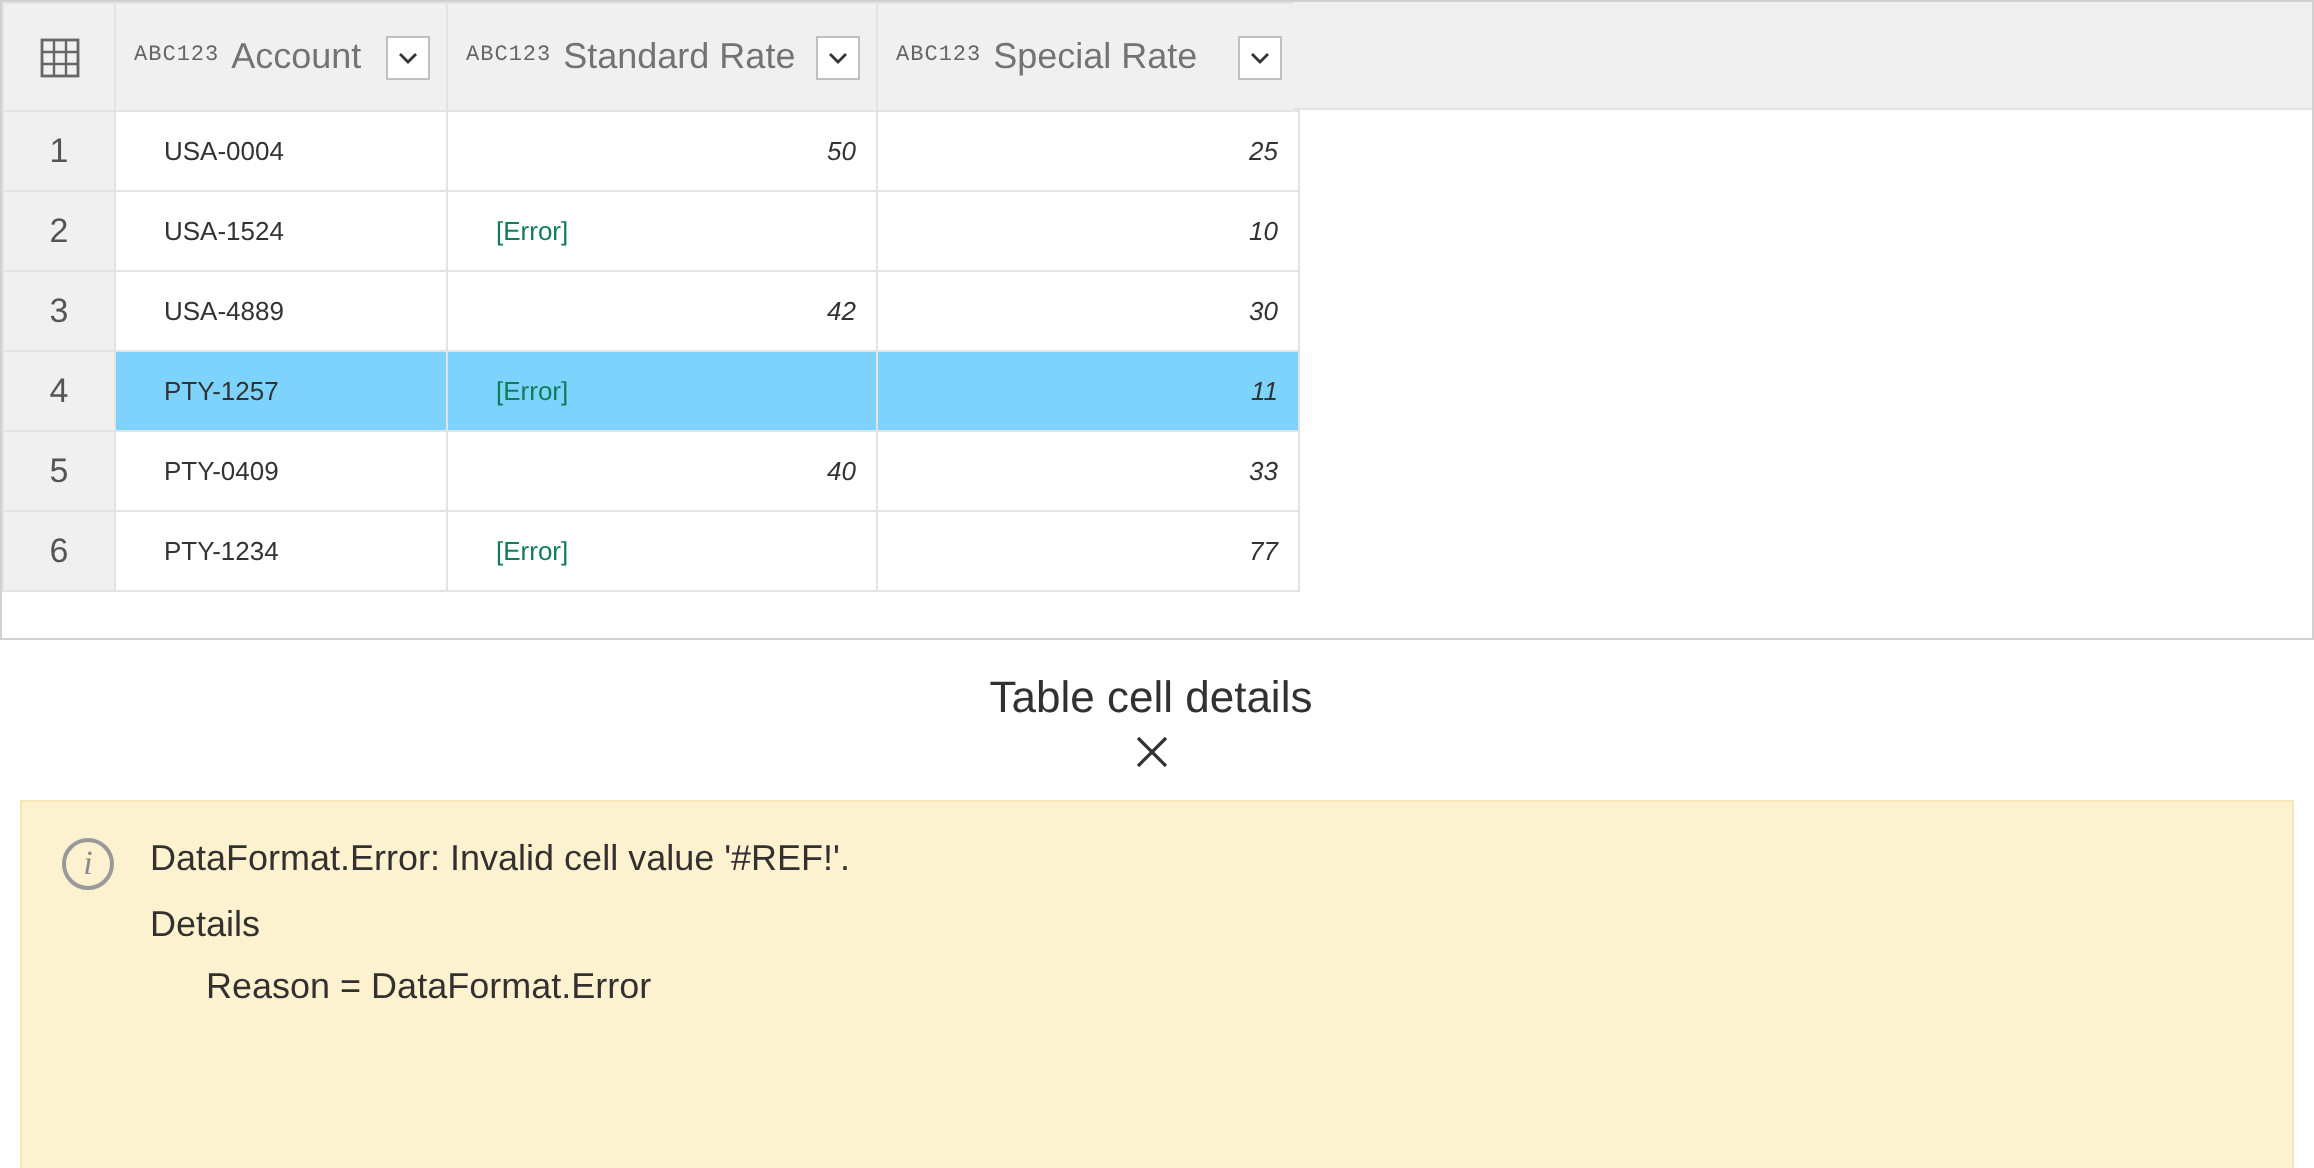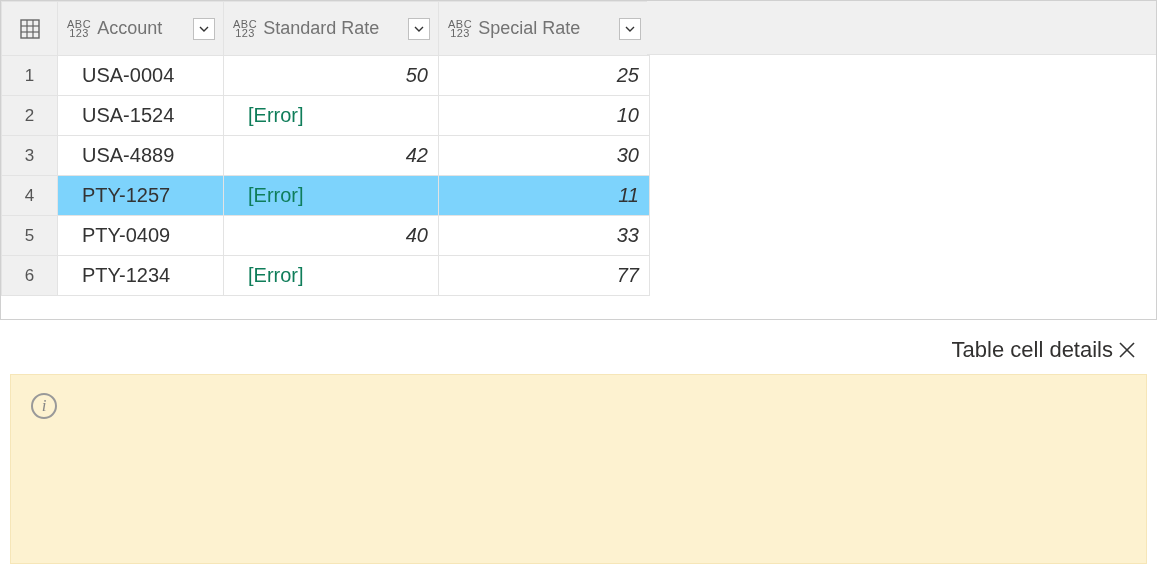--- a/index.html
+++ b/index.html
@@ -59,26 +59,25 @@
     .col-spec { width: 211px; }
     .col-header-cell {
       display: flex;
       align-items: center;
       height: 100%;
       gap: 5px;
       padding: 0 8px;
     }
     .type-icon-stack {
       display: flex;
-      flex-direction: column;
       align-items: center;
       line-height: 0.75;
       color: #666666;
       font-size: 11px;
-      font-family: Liberation Sans, sans-serif;
+      font-family: Liberation Mono, monospace;
       padding: 0 1px;
     }
     .type-icon-stack .top { font-size: 11px; letter-spacing: 0.5px;}
     .type-icon-stack .bot { font-size: 11px; letter-spacing: 0.5px;}
     .col-label {
       flex: 1;
       font-size: 18px;
       color: #737373;
     }
     .filter-btn {
@@ -92,21 +91,21 @@
       cursor: pointer;
     }
     .filter-btn svg { display: block; }
     .rownum {
       background: #f0f0f0;
       text-align: center;
       color: #555555;
       font-size: 17px;
     }
     td.data {
-      font-size: 20px;
+      font-size: 13px;
       color: #333333;
       padding-left: 24px;
     }
     td.num {
       text-align: right;
       font-style: italic;
     }
     td.error {
       color: #0f7d5a;
     }
@@ -120,22 +119,23 @@
       align-items: center;
       justify-content: center;
     }
     .details-panel {
       padding: 12px 10px 10px 10px;
       width: 1157px;
     }
     .details-header {
       display: flex;
       align-items: center;
-      justify-content: flex-end;
+      justify-content: space-between;
       padding: 4px 6px 10px 0;
+      flex-direction: column;
     }
     .details-title {
       font-size: 22px;
       color: #323130;
       font-weight: 400;
     }
     .close-btn {
       font-size: 22px;
       color: #555555;
       cursor: pointer;
@@ -319,15 +319,20 @@
     <div class="close-btn">
       <svg width="18" height="18" viewBox="0 0 18 18">
         <line x1="2" y1="2" x2="16" y2="16" stroke="#333" stroke-width="1.6"></line>
         <line x1="16" y1="2" x2="2" y2="16" stroke="#333" stroke-width="1.6"></line>
       </svg>
     </div>
   </div>
   <div class="info-banner">
     <div class="info-row">
       <div class="info-icon">i</div>
+      <div class="info-body">
+        <div class="line1">DataFormat.Error: Invalid cell value '#REF!'.</div>
+        <div class="line2">Details</div>
+        <div class="line3">Reason = DataFormat.Error</div>
+      </div>
     </div>
   </div>
 </div>
 
 </body></html>

